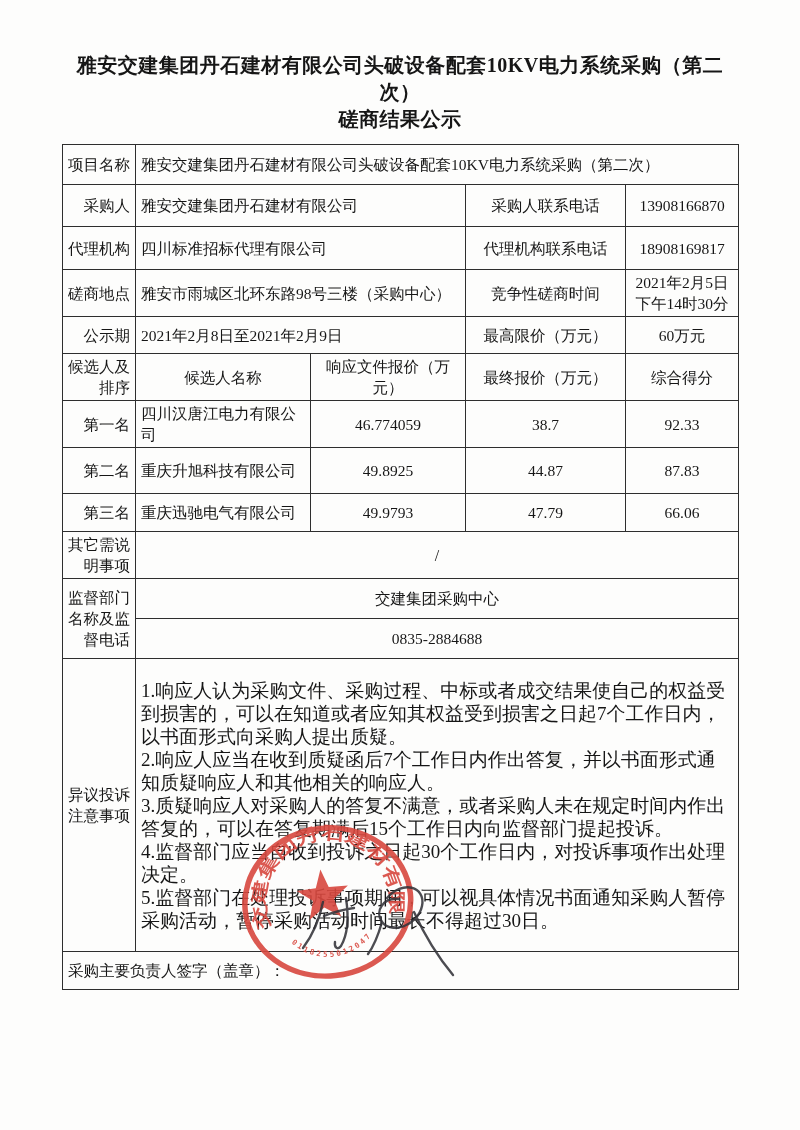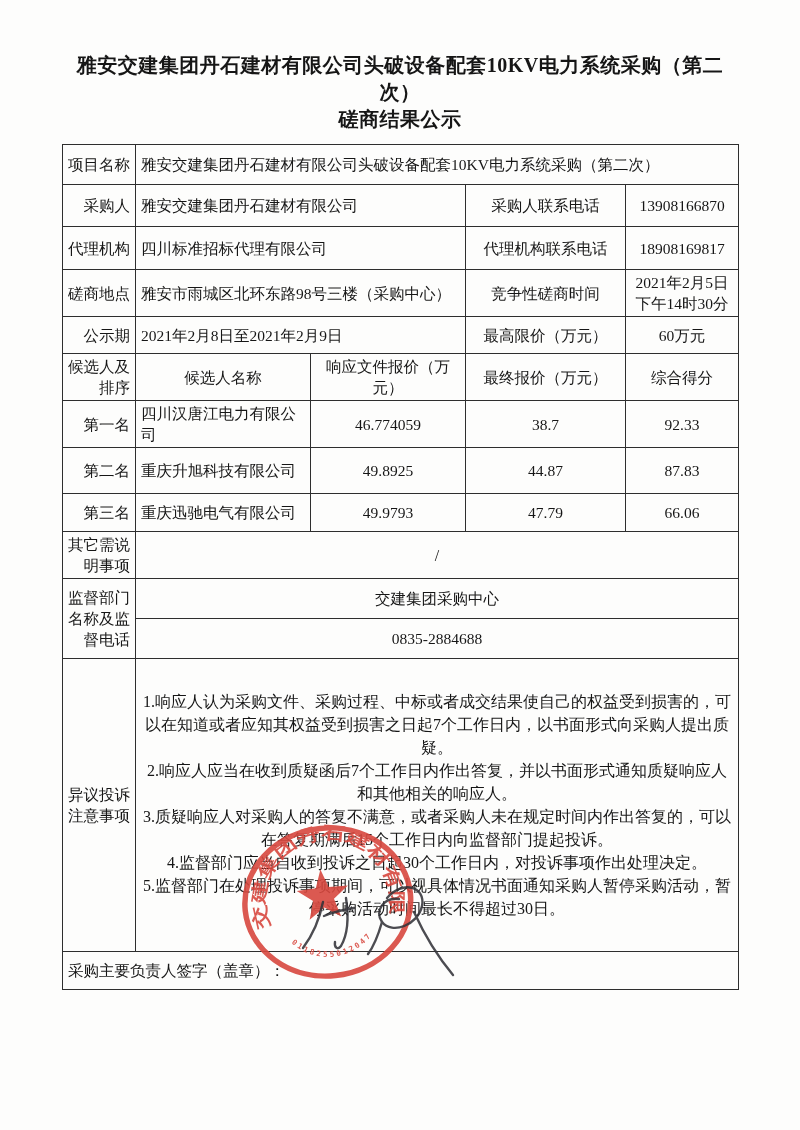--- a/index.html
+++ b/index.html
@@ -26,21 +26,21 @@
     vertical-align:middle;
     line-height:21px;
     overflow:hidden;
     word-break:break-all;
   }
   td.lab{text-align:right;padding:2px 3px;}
   td.tl{text-align:left;padding-left:8px;}
   td.c{text-align:center;}
   td.pre{white-space:pre-line;line-height:20px;}
   td.notes{vertical-align:middle;padding:6px 4px 6px 7px;}
-  .note-line{line-height:23px;font-size:16px;text-align:center;}
+  .note-line{line-height:23px;font-size:19px;text-align:left;}
   tr.h40{height:40px;} tr.h45{height:42px;padding-left:28px;} tr.h43{height:43px;margin-left:43px;}
   tr.h47{height:47px;} tr.h37{height:37px;padding-left:40px;} tr.h38{height:38px;padding-left:29px;}
   tr.h39{height:46px;} tr.h42{height:42px;padding-left:30px;} tr.h293{height:293px;}
   .slash{font-size:16px;}
   
   .stamp-wrap{
     position:absolute;left:237px;top:820px;width:182px;height:168px;
     transform:rotate(-6deg);
     opacity:0.9;pointer-events:none;
   }

